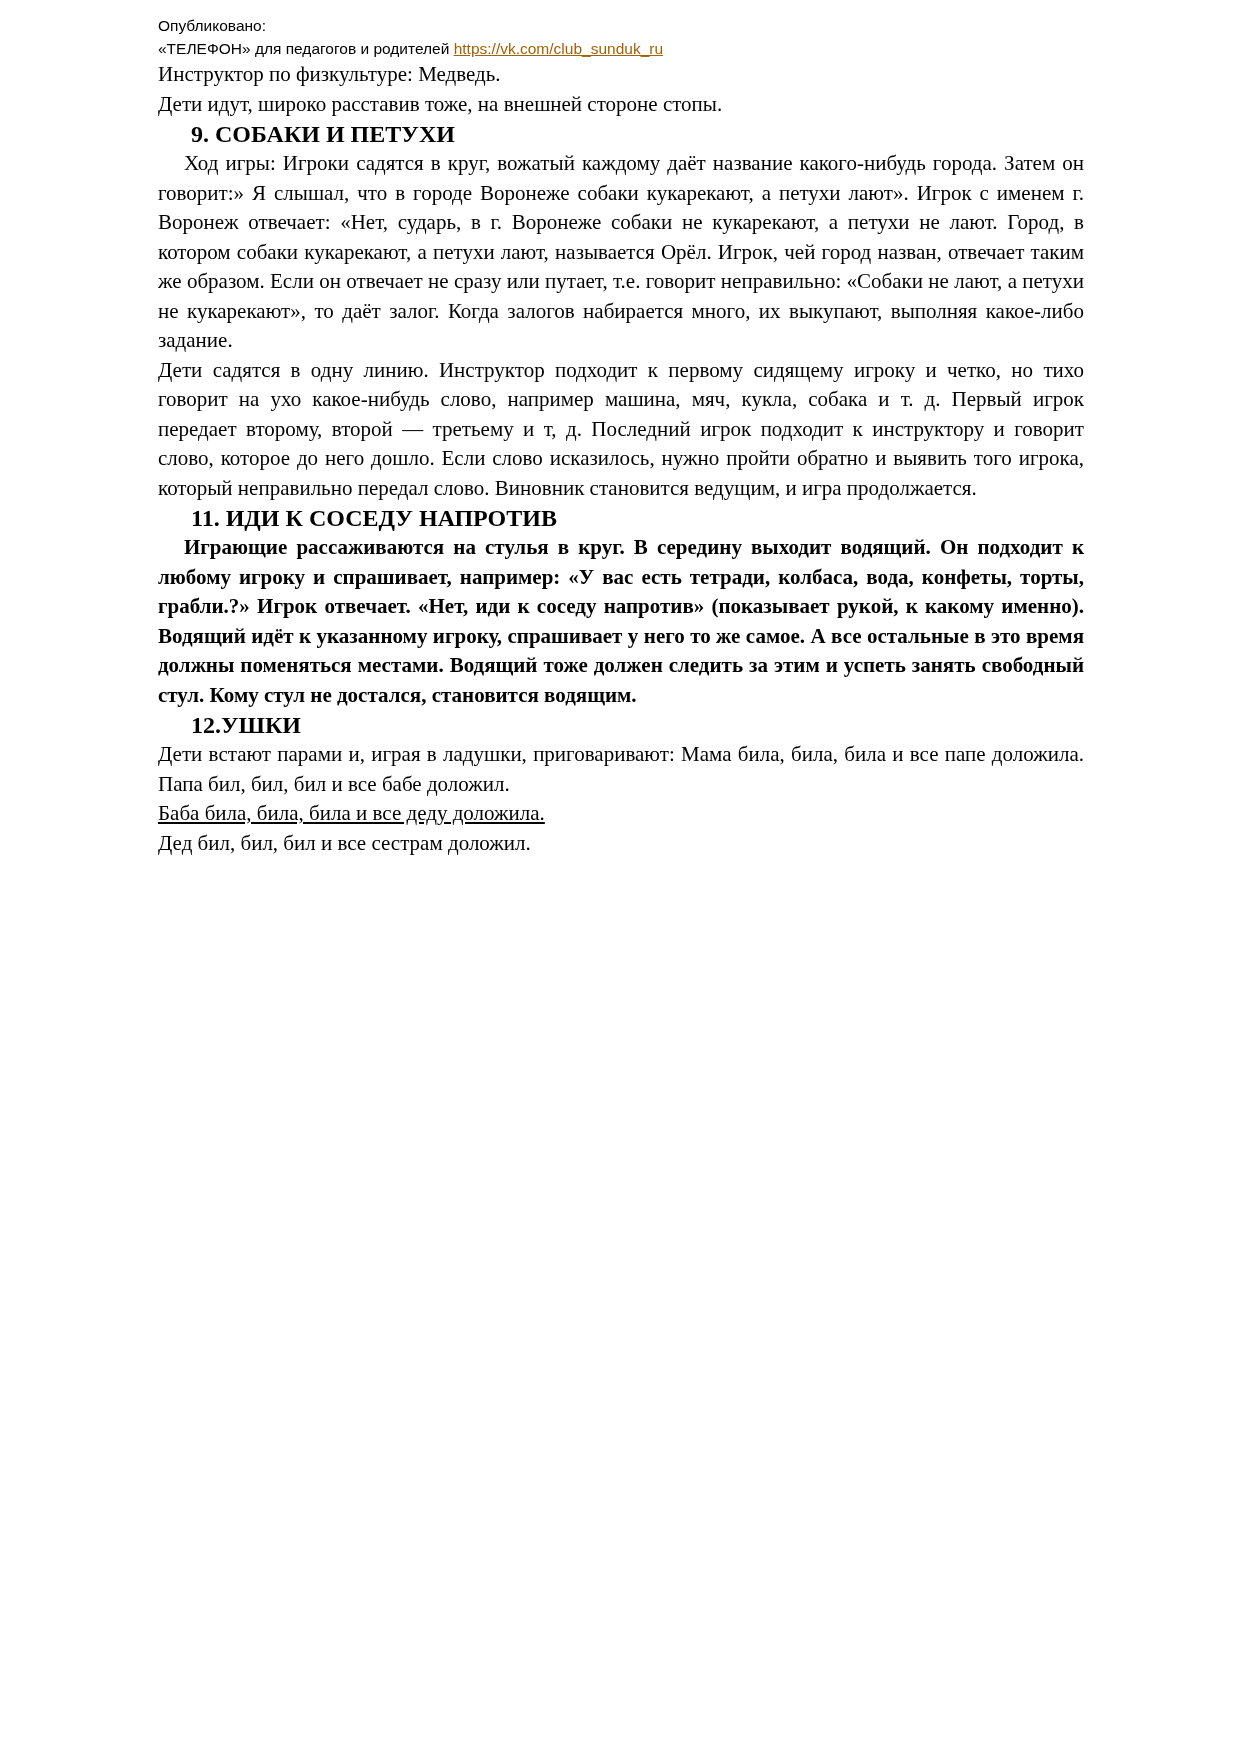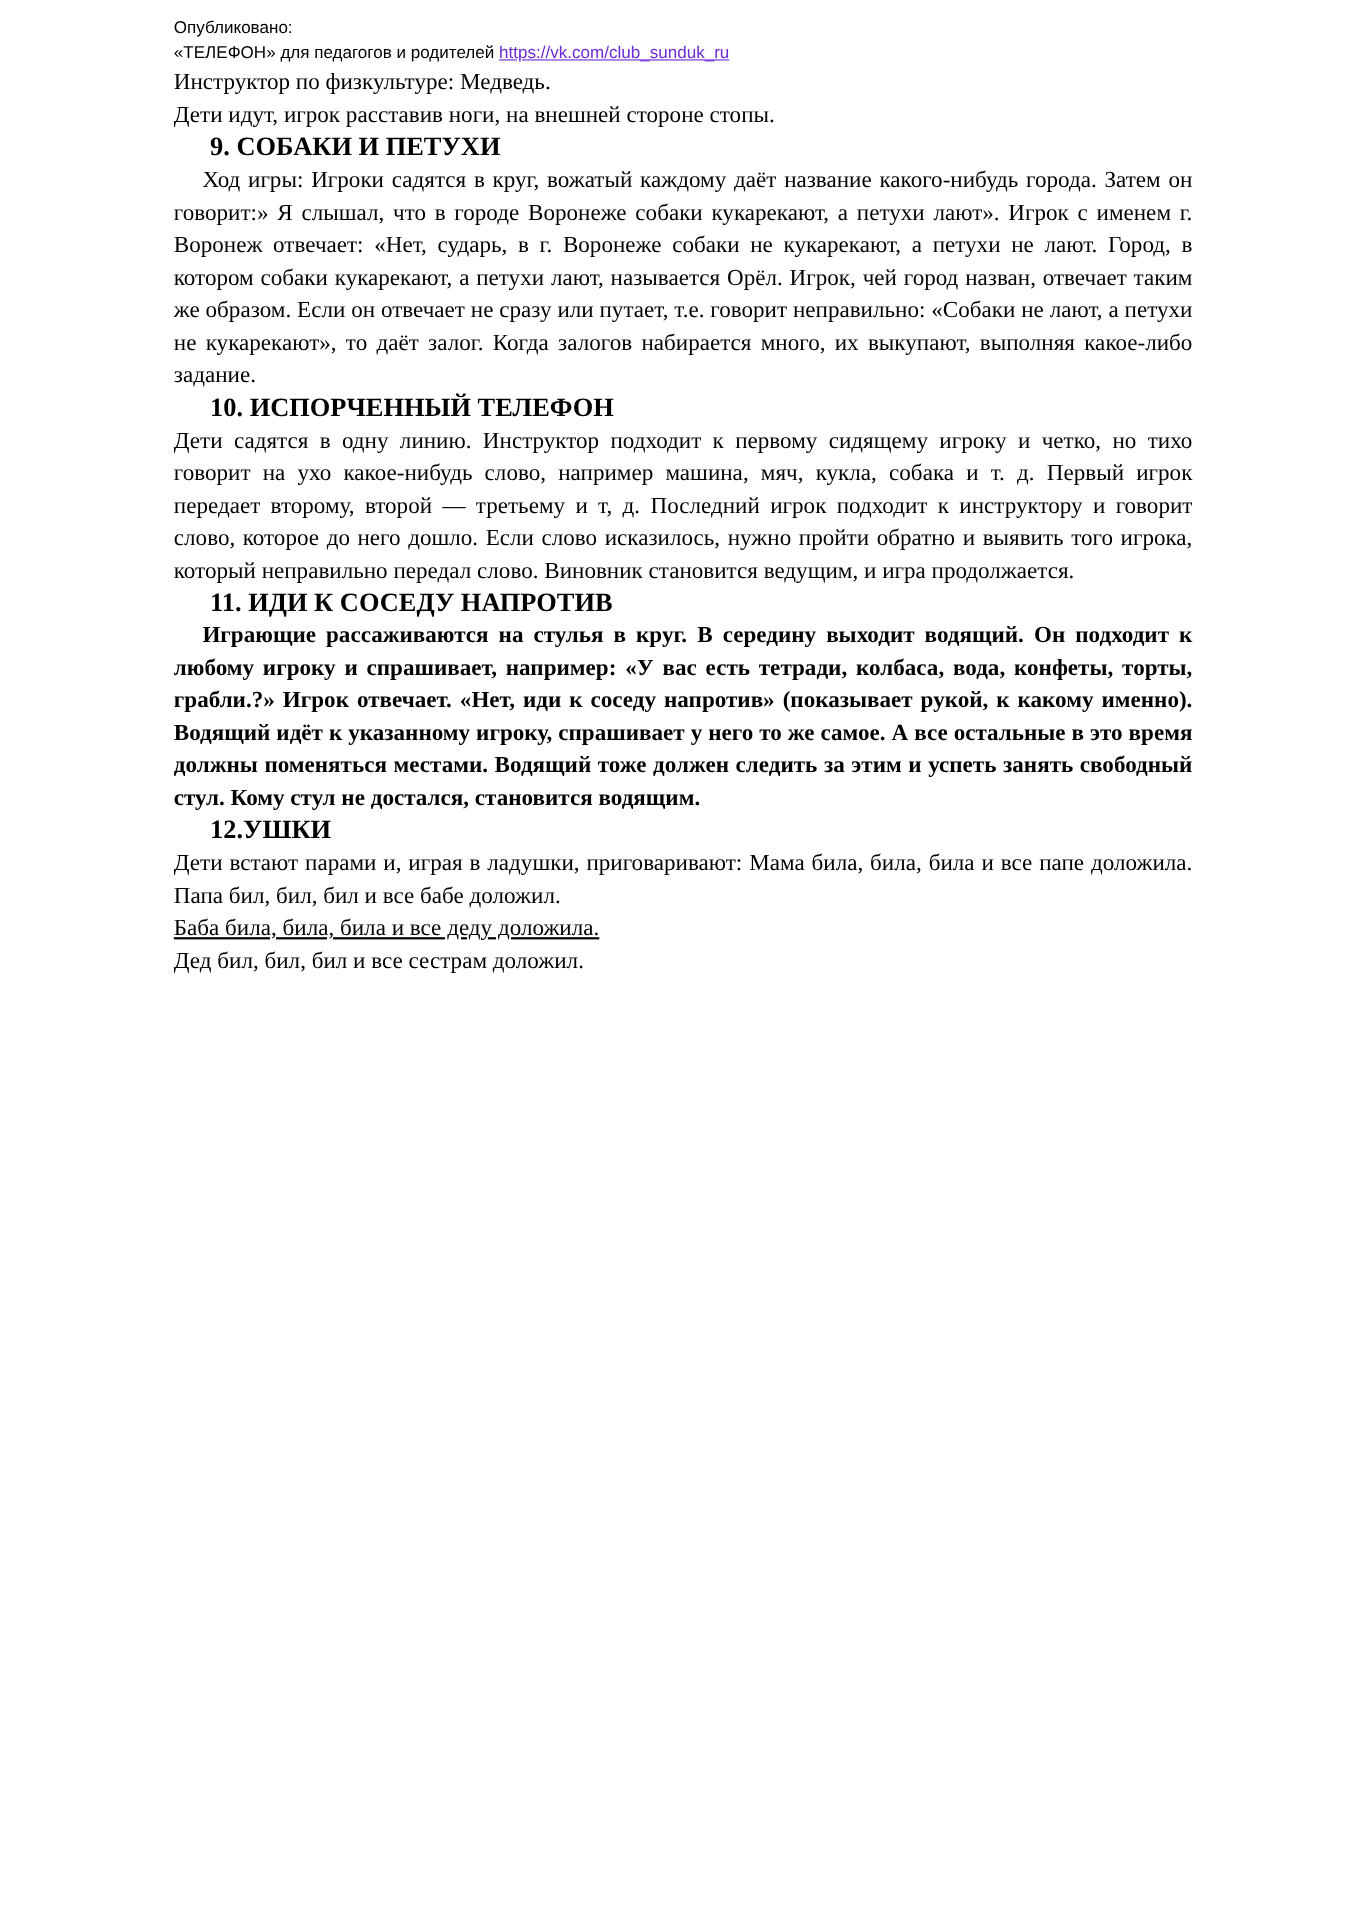--- a/index.html
+++ b/index.html
@@ -17,21 +17,21 @@
     padding: 14px 156px 0 158px;
     color: #000000;
   }
   .doc-header {
     font-family: "Liberation Sans", sans-serif;
     font-size: 15.5px;
     line-height: 23px;
     color: #000000;
   }
   .doc-header .vk-link {
-    color: #6d28d9;
+    color: #a16207;
     text-decoration: underline;
     cursor: pointer;
   }
   .body-text {
     font-family: "Liberation Serif", serif;
     font-size: 21px;
     line-height: 29.5px;
     color: #000000;
   }
   p.para {
@@ -75,26 +75,25 @@
   <div class="doc-header">
     <div>Опубликовано:</div>
     <div>
       <span>«ТЕЛЕФОН» для педагогов и родителей </span><a class="vk-link">https://vk.com/club_sunduk_ru</a>
     </div>
   </div>
 
   <div class="body-text">
 
     <p class="para single mt-intro1">Инструктор по физкультуре: Медведь.</p>
-    <p class="para single mt-intro2">Дети идут, игрок расставив ноги, на внешней стороне стопы.</p>
+    <p class="para single mt-intro2">Дети идут, широко расставив тоже, на внешней стороне стопы.</p>
 
     <h2 class="sec-heading mt-h9">9.  СОБАКИ И ПЕТУХИ</h2>
     <p class="para first-indent mt-p9">Ход игры:  Игроки садятся в круг, вожатый каждому даёт название какого-нибудь города.  Затем он говорит:» Я слышал, что в городе Воронеже собаки кукарекают, а петухи лают». Игрок с именем г. Воронеж отвечает: «Нет, сударь, в г. Воронеже собаки не кукарекают, а петухи не лают. Город, в котором собаки кукарекают, а петухи лают, называется Орёл. Игрок, чей город назван, отвечает таким же образом.  Если он отвечает не сразу или путает, т.е. говорит неправильно: «Собаки не лают, а петухи не кукарекают», то даёт залог. Когда залогов набирается много, их выкупают, выполняя какое-либо задание.</p>
 
-    <h2 class="sec-heading mt-h10">10. ИСПОРЧЕННЫЙ ТЕЛЕФОН</h2>
     <p class="para mt-p10">Дети садятся в одну линию. Инструктор подходит к первому сидящему игроку и четко, но тихо говорит на ухо какое-нибудь слово, например машина, мяч, кукла, собака и т. д. Первый игрок передает второму, второй — третьему и т, д. Последний игрок подходит к инструктору и говорит слово, которое до него дошло. Если слово исказилось, нужно пройти обратно и выявить того игрока, который неправильно передал слово. Виновник становится ведущим, и игра продолжается.</p>
 
     <h2 class="sec-heading mt-h11">11. ИДИ К СОСЕДУ НАПРОТИВ</h2>
     <p class="para first-indent mt-p11">Играющие рассаживаются на стулья в круг. В середину выходит водящий. Он подходит к любому игроку и спрашивает, например: «У вас есть тетради, колбаса,  вода, конфеты, торты, грабли.?» Игрок отвечает. «Нет, иди к соседу напротив» (показывает рукой, к какому именно). Водящий  идёт к указанному игроку, спрашивает у него то же самое. А все  остальные в это время должны поменяться местами. Водящий тоже должен следить  за этим и успеть занять свободный стул. Кому стул не достался, становится водящим.</p>
 
     <h2 class="sec-heading mt-h12">12.УШКИ</h2>
     <p class="para mt-p12a">Дети встают парами и, играя в ладушки, приговаривают: Мама била, била, била и все папе доложила. Папа бил, бил, бил и все бабе доложил.</p>
     <p class="para single mt-p12b">Баба била, била, била и все деду доложила.</p>
     <p class="para single mt-p12c">Дед бил, бил, бил и все сестрам доложил.</p>
 

